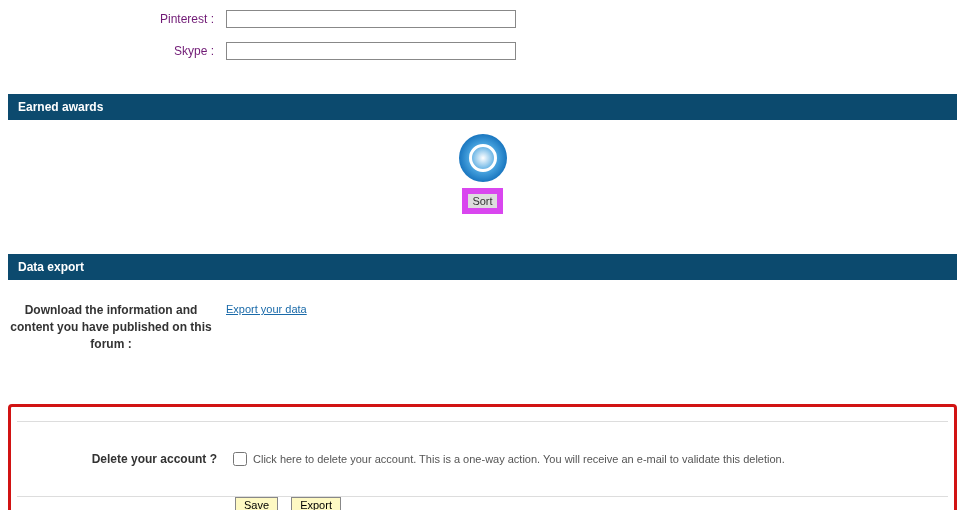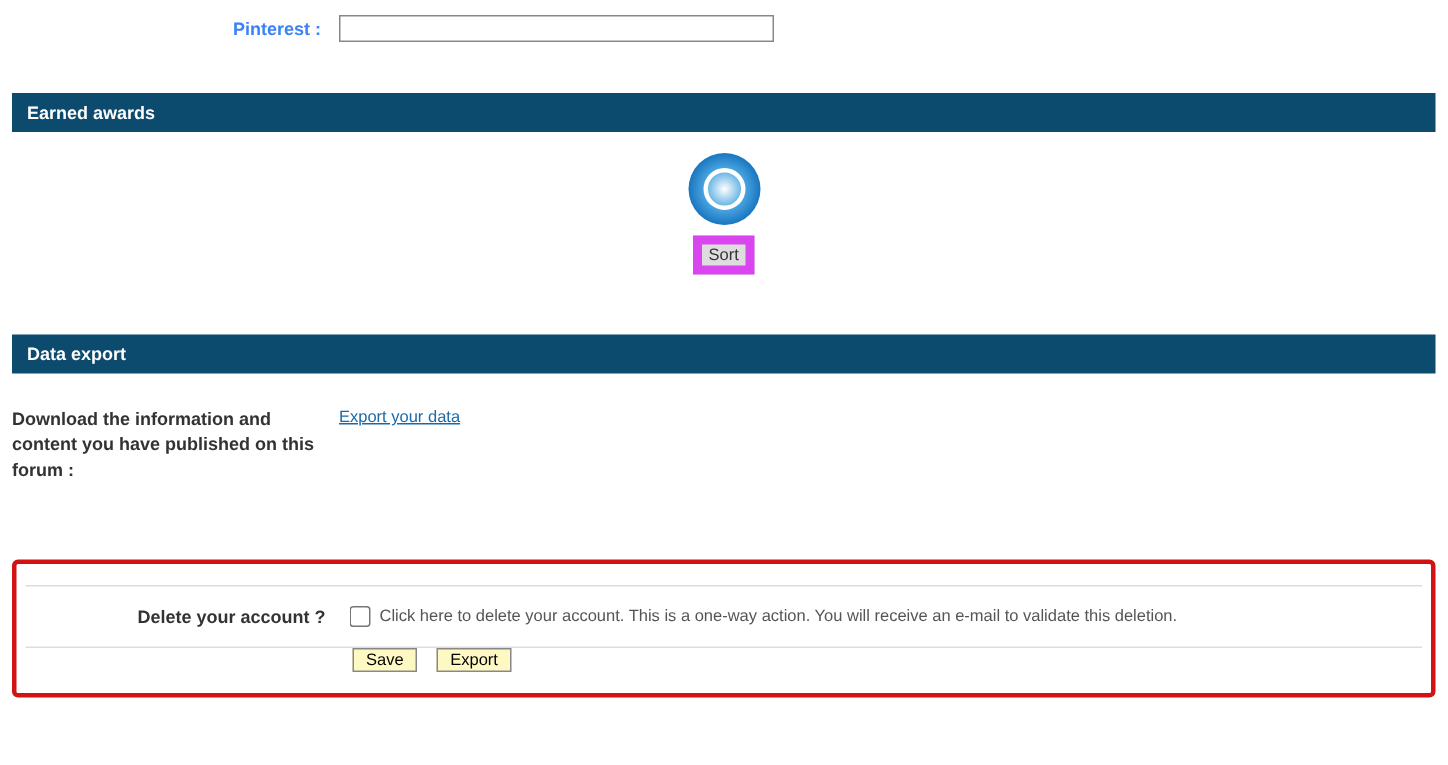--- a/index.html
+++ b/index.html
@@ -15,22 +15,22 @@
   .field-row {
     display: flex;
     align-items: center;
     margin: 6px 0;
     padding: 4px 0;
   }
   .field-label {
     width: 218px;
     text-align: right;
     padding-right: 12px;
-    font-weight: bold;
-    color: #3b82f6;
+    font-weight: normal;
+    color: #701a75;
     font-size: 12px;
   }
   .field-input input[type="text"] {
     width: 290px;
     height: 18px;
     border: 1px solid #888;
     padding: 1px 3px;
     font-size: 11px;
   }
   .section-header {
@@ -71,21 +71,21 @@
     font-size: 11px;
     cursor: pointer;
     margin-top: 4px;
   }
   .export-row {
     display: flex;
     padding: 12px 0;
   }
   .export-label {
     width: 218px;
-    text-align: left;
+    text-align: center;
     padding-right: 12px;
     font-weight: bold;
     font-size: 12px;
     color: #333;
     line-height: 1.4;
   }
   .export-body {
     flex: 1;
     font-size: 11px;
     color: #555;
@@ -97,21 +97,21 @@
     border-radius: 4px;
     margin-top: 30px;
     padding: 14px 0 14px 0;
     position: relative;
   }
   .delete-row {
     display: flex;
     align-items: center;
     border-top: 1px solid #ddd;
     border-bottom: 1px solid #ddd;
-    padding: 10px 0;
+    padding: 27px 0;
     margin: 0 6px;
   }
   .delete-label {
     width: 212px;
     text-align: right;
     padding-right: 12px;
     font-weight: bold;
     font-size: 12px;
     color: #333;
   }
@@ -144,20 +144,26 @@
 
 <div class="outer">
 
   <div class="field-row">
     <div class="field-label">Pinterest :</div>
     <div class="field-input">
       <input type="text" value="" style="">
     </div>
   </div>
 
+  <div class="field-row">
+    <div class="field-label">Skype :</div>
+    <div class="field-input">
+      <input type="text" value="" style="">
+    </div>
+  </div>
 
   <div class="section-header">Earned awards</div>
   <div class="section-body center">
     <span class="award-icon"></span><br>
     <span class="sort-btn">Sort</span>
   </div>
 
   <div class="section-header">Data export</div>
   <div class="section-body">
     <div class="export-row">

